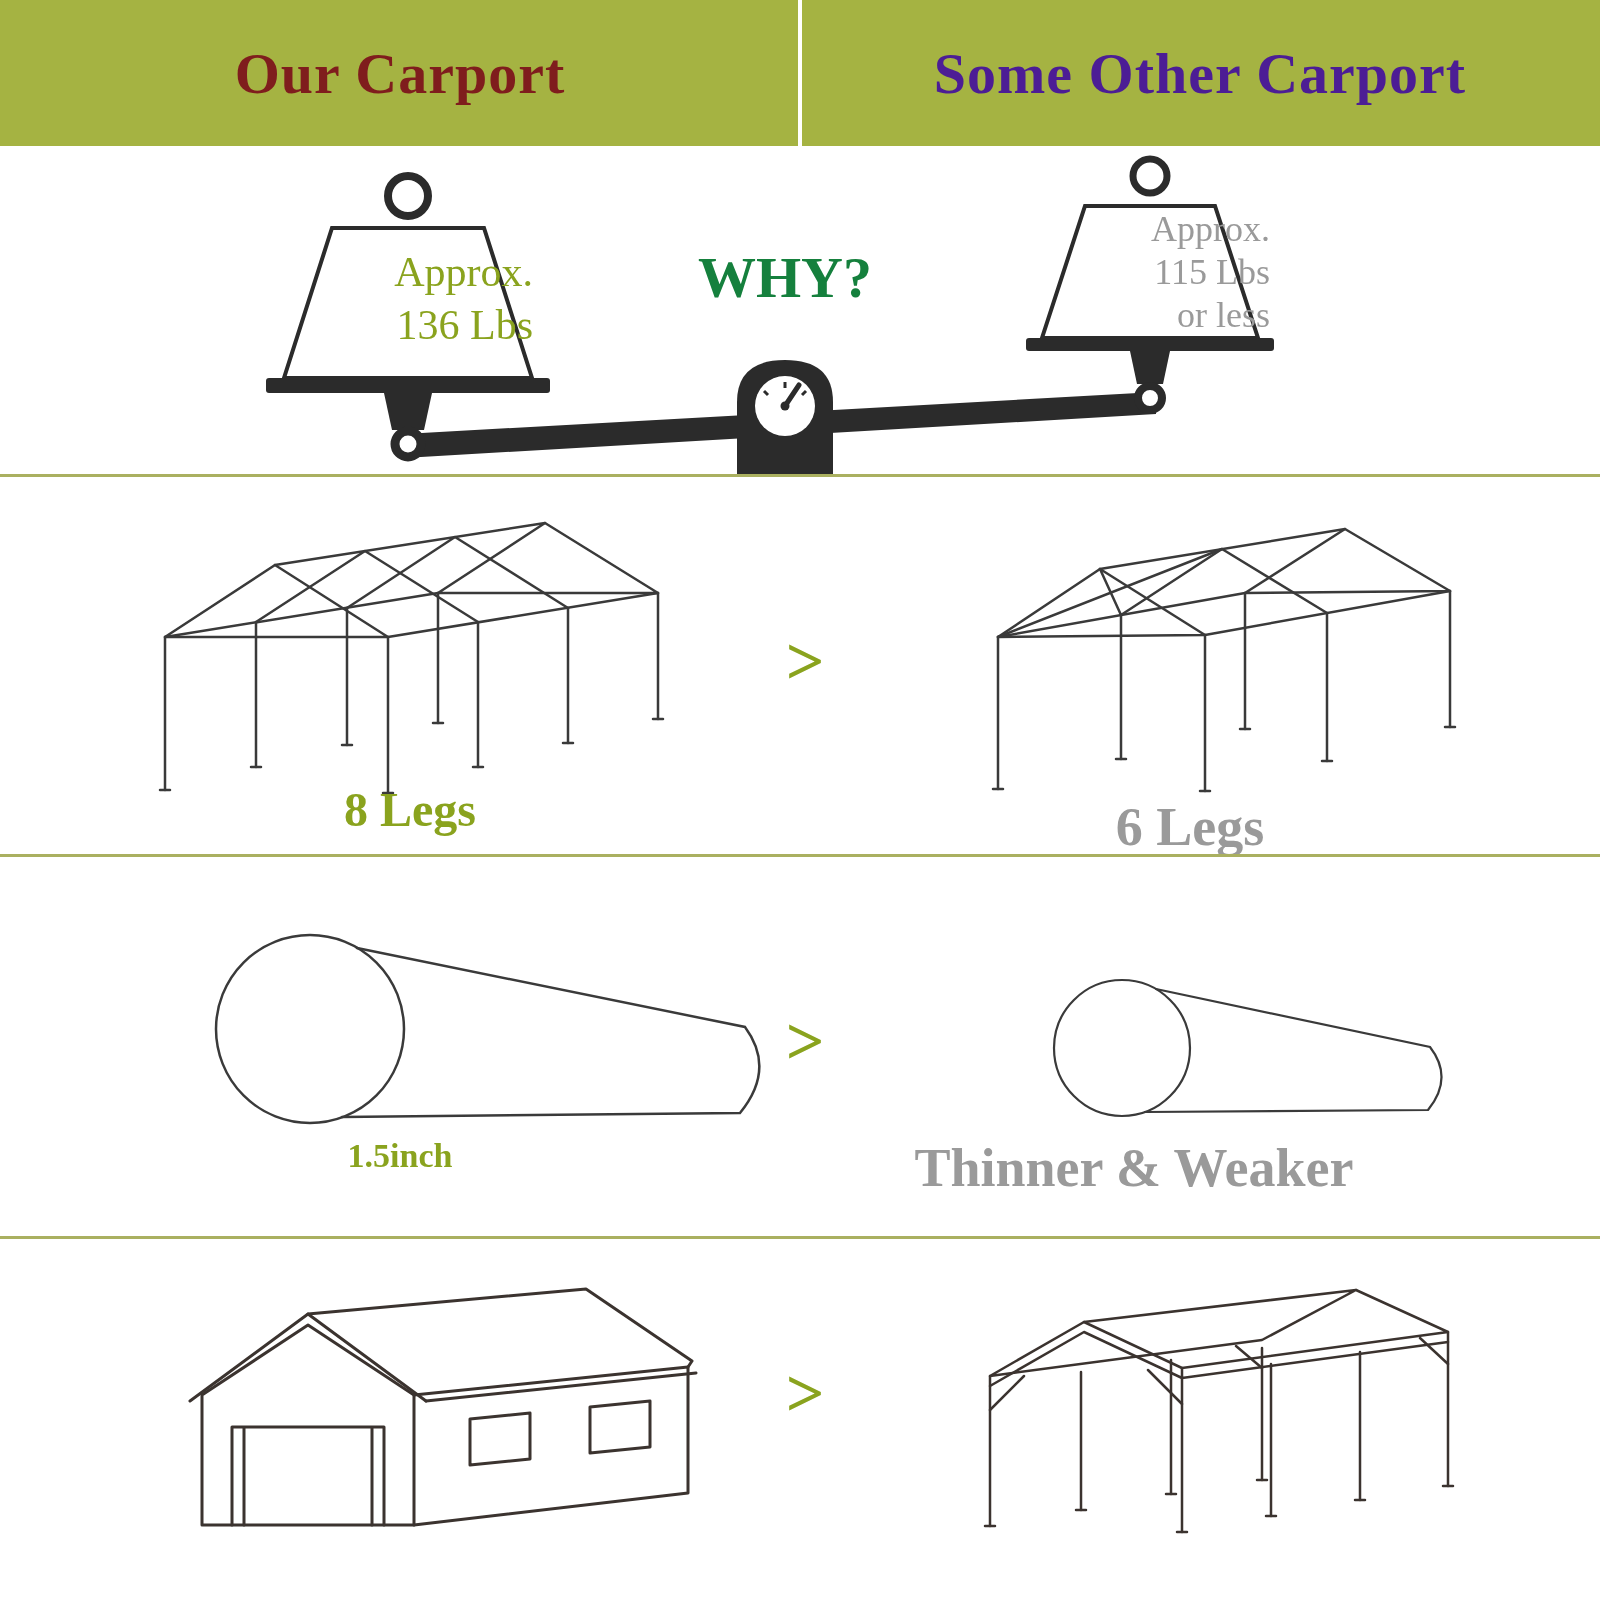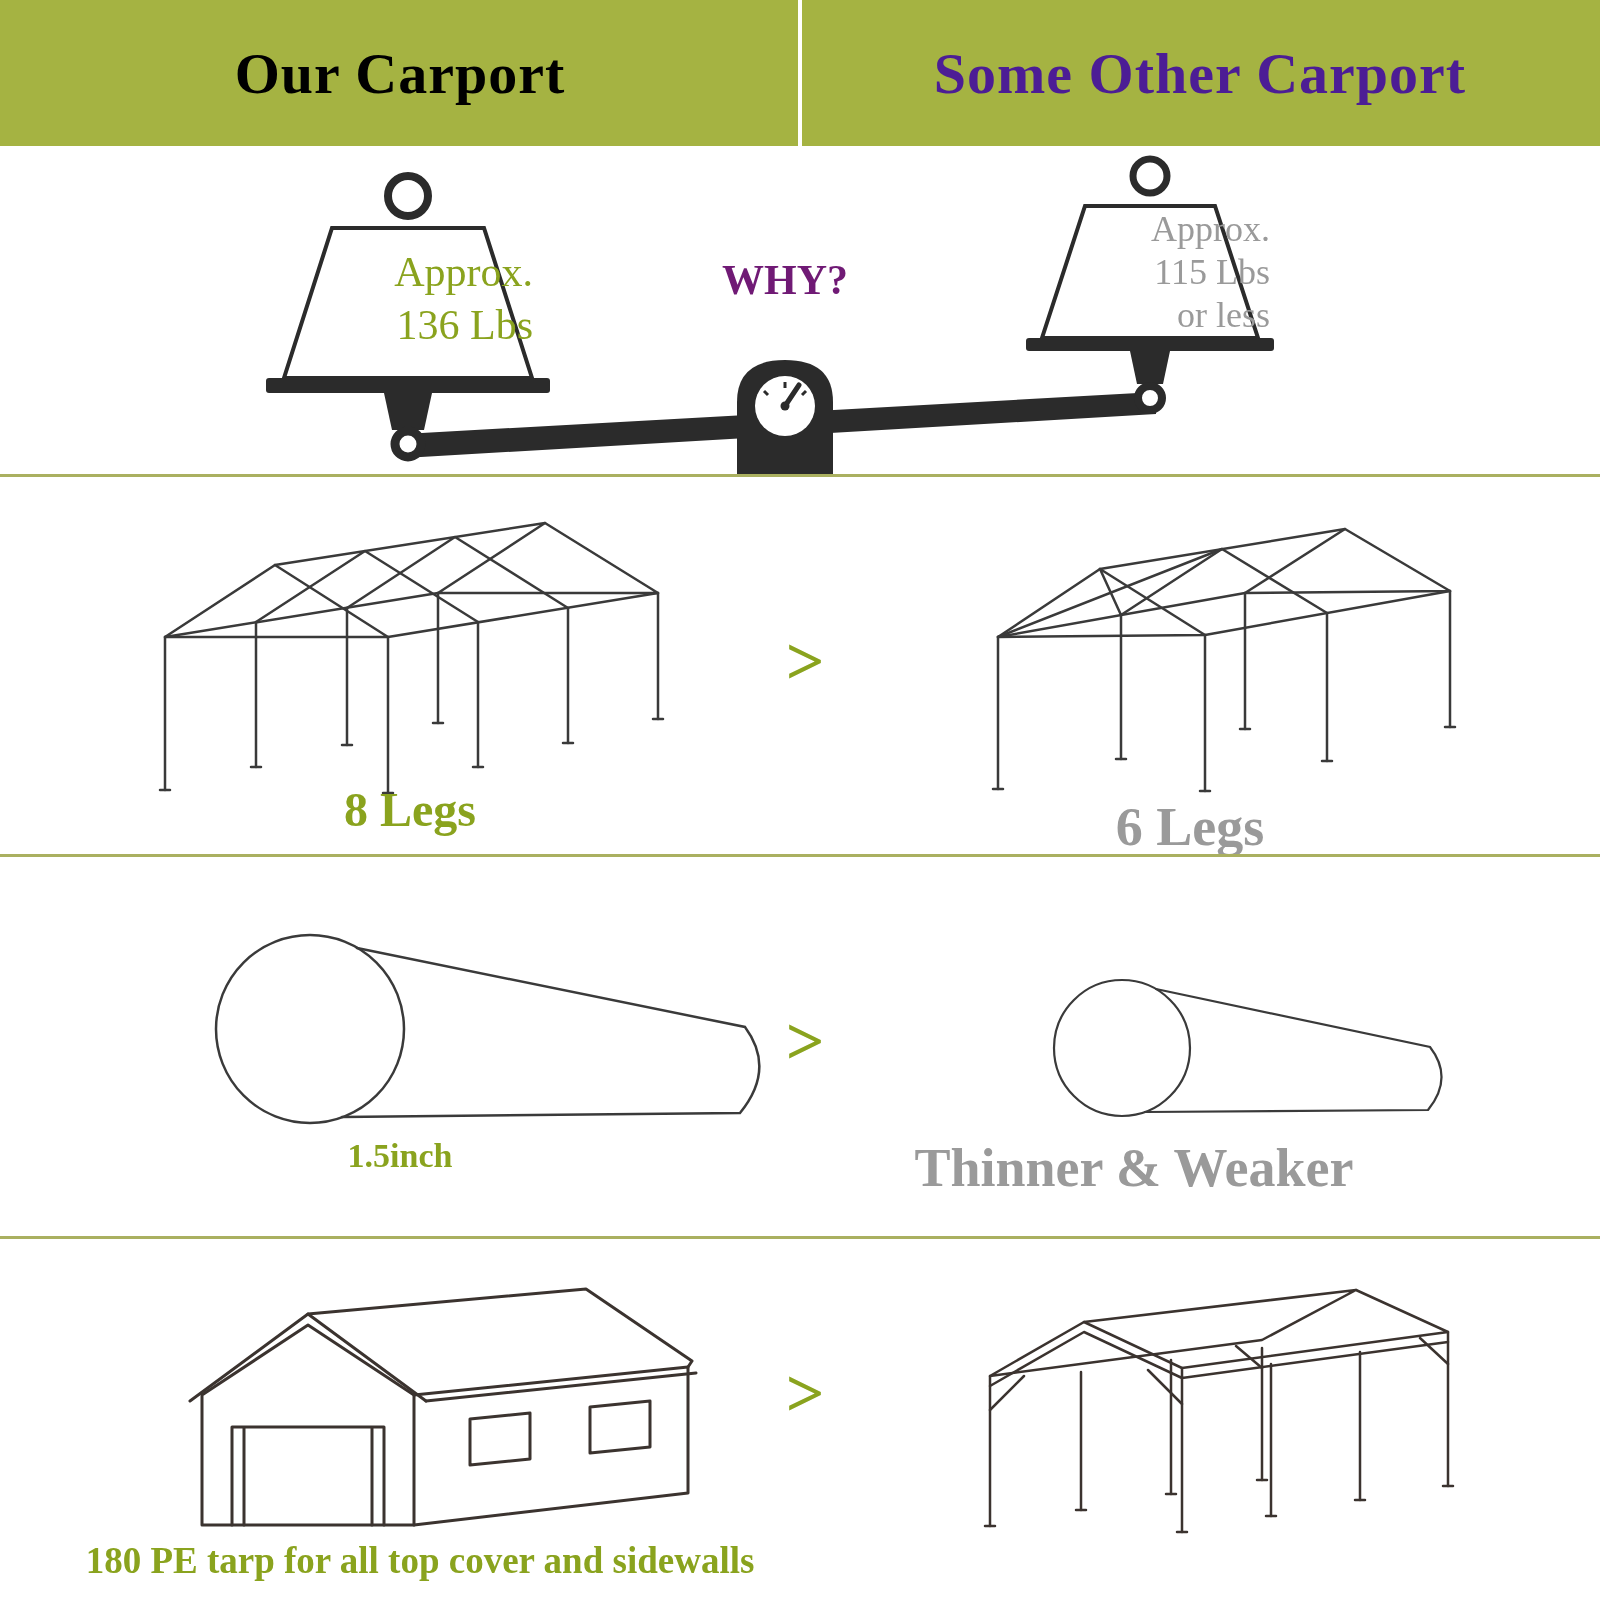--- a/index.html
+++ b/index.html
@@ -4,40 +4,40 @@
 <style>
   html,body{margin:0;padding:0;background:#fff;}
   .page{
     position:relative;width:1600px;height:1600px;background:#fff;overflow:hidden;
     font-family:"Liberation Serif", serif;
   }
   
   .header{position:absolute;top:0;left:0;width:1600px;height:146px;background:#a5b342;display:flex;}
   .header-half{flex:1;display:flex;align-items:center;justify-content:center;
     font-size:58px;font-weight:bold;letter-spacing:1px;}
-  .header-half.left{color:#000000;}
+  .header-half.left{color:#7f1d1d;}
   .header-half.right{color:#4c1d95;}
   .header-divider{position:absolute;left:798px;top:0;width:4px;height:146px;background:#ffffff;}
   
   .row{position:absolute;left:0;width:1600px;}
   .hr{position:absolute;left:0;width:1600px;height:3px;background:#aab060;}
   .fig{position:absolute;}
   .caption{position:absolute;text-align:center;font-weight:bold;}
   .green{color:#8aa31e;}
   .gray{color:#9a9a9a;}
   .gt{position:absolute;left:760px;width:90px;text-align:center;
       font-size:68px;font-weight:bold;color:#8aa31e;line-height:1;}
   
   .scale-row{top:146px;height:328px;}
   .scale-svg{position:absolute;left:0;top:0;}
   .weight-text{position:absolute;text-align:right;font-weight:normal;line-height:1.25;}
   .weight-text.left{left:283px;top:100px;width:250px;font-size:42px;}
   .weight-text.right{left:1030px;top:62px;width:240px;font-size:36px;line-height:1.2;}
-  .why{position:absolute;left:645px;top:110px;width:280px;text-align:center;
-       font-size:42px;font-weight:bold;color:#701a75;}
+  .why{position:absolute;left:645px;top:98px;width:280px;text-align:center;
+       font-size:58px;font-weight:bold;color:#15803d;}
   
   .row2{top:477px;height:377px;}
   .row3{top:857px;height:379px;}
   .row4{top:1239px;height:361px;}
 </style>
 </head>
 <body>
 
 <div class="page">
 
@@ -151,21 +151,20 @@
 
     <svg class="fig" style="left:140px;top:28px" width="580" height="280" viewBox="0 0 580 280" fill="none" stroke="#3b332f" stroke-width="3" stroke-linecap="round" stroke-linejoin="round">
       <path d="M62,128 L168,58 L274,128 L274,258 L62,258 Z"></path>
       <path d="M50,134 L168,47 L286,134"></path>
       <path d="M92,160 L244,160 M92,160 L92,258 M244,160 L244,258 M104,160 L104,258 M232,160 L232,258"></path>
       <path d="M274,128 L548,100 L548,226 L274,258"></path>
       <path d="M168,47 L446,22 L552,94 M286,134 L556,106 M548,100 L552,94"></path>
       <path d="M330,152 L390,146 L390,192 L330,198 Z"></path>
       <path d="M450,140 L510,134 L510,180 L450,186 Z"></path>
     </svg>
-    <div class="caption green" style="left:40px;top:300px;width:760px;font-size:37px">180 PE tarp for all top cover and sidewalls</div>
 
     <div class="gt" style="top:120px">&gt;</div>
 
     <svg class="fig" style="left:960px;top:25px" width="540" height="280" viewBox="0 0 540 280" fill="none" stroke="#3b332f" stroke-width="2.5" stroke-linecap="round" stroke-linejoin="round">
       <path d="M30,112 L124,58 L396,26 L302,76 Z"></path>
       <path d="M124,58 L222,104 L488,68 L396,26"></path>
       <path d="M30,122 L124,68 L222,114 L488,78 M30,112 L30,122 M222,104 L222,114 M488,68 L488,78"></path>
       <path d="M30,122 L30,262 M121,108 L121,246 M211,96 L211,230 M302,84 L302,216"></path>
       <path d="M222,114 L222,268 M311,100 L311,252 M400,88 L400,236 M488,78 L488,222"></path>
       <path d="M30,146 L64,112 M222,140 L188,106 M302,104 L276,82 M488,100 L460,74"></path>

